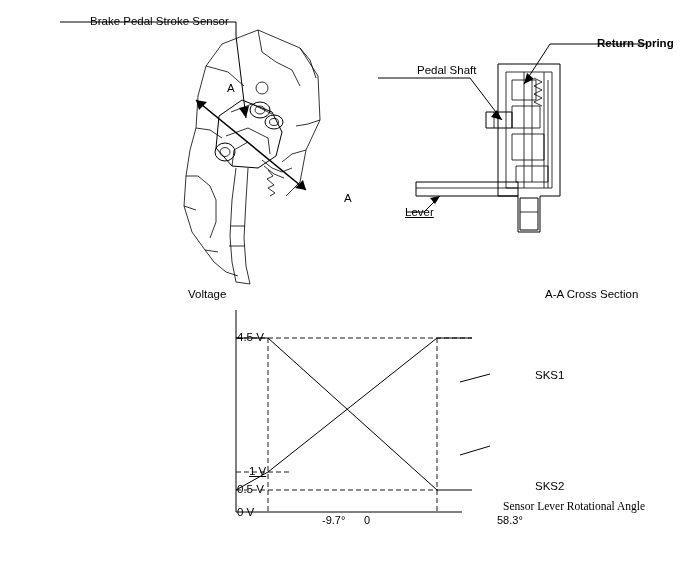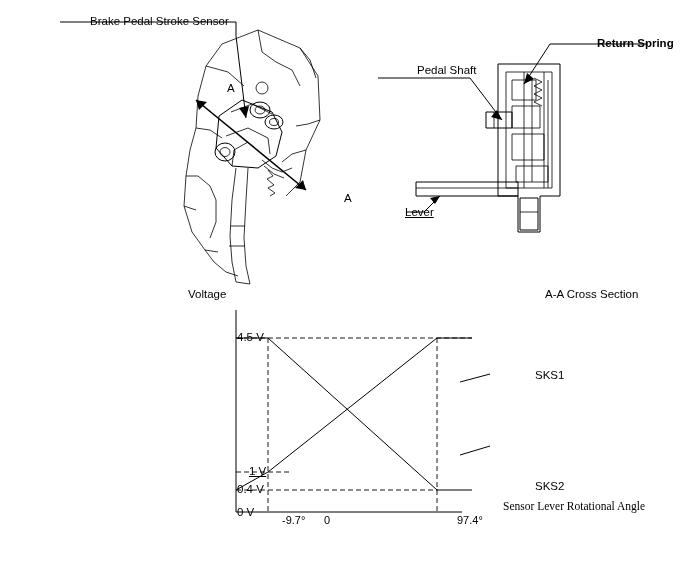--- a/index.html
+++ b/index.html
@@ -16,21 +16,21 @@
     overflow: hidden;
   }
   .lbl {
     position: absolute;
     font-size: 11.5px;
     line-height: 13px;
     white-space: nowrap;
     color: #000;
     padding-left: 40px;
   }
-  .lbl.small { font-size: 11px; }
+  .lbl.small { font-size: 11px; margin-left: 40px; }
   svg { position: absolute; top: 0; left: 0; overflow: visible; }
   .ln { stroke: #000; fill: none; stroke-width: 1; }
   .ln-thin { stroke: #000; fill: none; stroke-width: 0.8; }
   .ln-dash { stroke: #000; fill: none; stroke-width: 0.9; stroke-dasharray: 5 3; }
   .ln-thick { stroke: #000; fill: none; stroke-width: 1.6; }
 </style>
 </head>
 <body>
 
 <svg width="690" height="562">
@@ -155,21 +155,21 @@
 <div class="lbl" style="left:377px; top:64px;">Pedal Shaft</div>
 <div class="lbl" style="left:557px; top:37px;font-weight:bold;">Return Spring</div>
 <div class="lbl" style="left:365px; top:206px;text-decoration:underline;">Lever</div>
 <div class="lbl" style="left:505px; top:260px;margin-top:28px;">A-A Cross Section</div>
 
 <div class="lbl" style="left:148px; top:288px;">Voltage</div>
 <div class="lbl" style="left:463px; top:500px;font-family:Liberation Serif, serif;">Sensor Lever Rotational Angle</div>
 
 <div class="lbl" style="left:197px; top:331px;">4.5 V</div>
 <div class="lbl" style="left:209px; top:465px;text-decoration:underline;">1 V</div>
-<div class="lbl" style="left:197px; top:483px;">0.4 V</div>
+<div class="lbl" style="left:197px; top:483px;">0.5 V</div>
 <div class="lbl" style="left:197px; top:506px;">0 V</div>
 
 <div class="lbl small" style="left:242px; top:514px;">-9.7°</div>
 <div class="lbl small" style="left:284px; top:514px;">0</div>
-<div class="lbl small" style="left:417px; top:514px;">97.4°</div>
+<div class="lbl small" style="left:417px; top:514px;">58.3°</div>
 
 <div class="lbl" style="left:495px; top:369px;text-align:center;">SKS1</div>
 <div class="lbl" style="left:495px; top:441px;margin-top:39px;">SKS2</div>
 
 </body></html>

